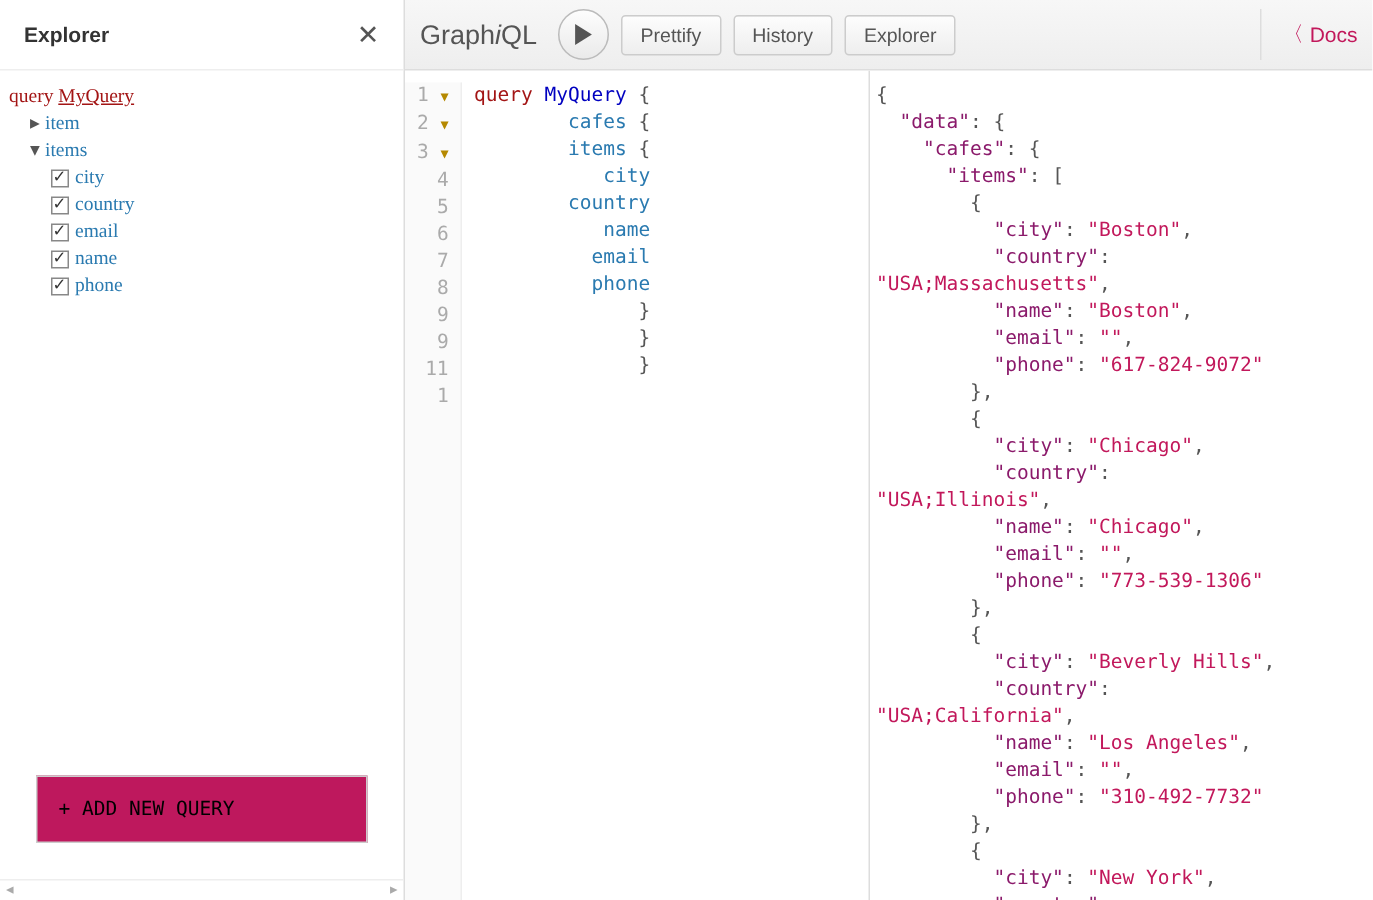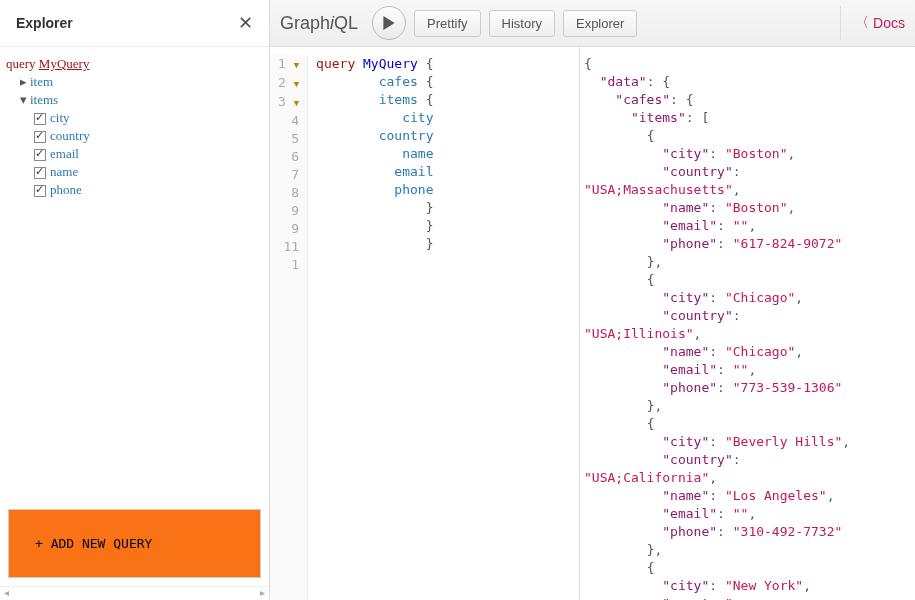--- a/index.html
+++ b/index.html
@@ -9,21 +9,21 @@
 .sidebar-title { font-weight: 600; font-size: 14px; }
 .close-x { font-size: 18px; cursor: pointer; color: #555; }
 .tree { padding: 8px 6px; font-family: Liberation Serif, serif; font-size: 13px; flex: 1; overflow-y: auto; }
 .tree-row { padding: 1px 0; white-space: nowrap; }
 .kw-query { color: #a31515; }
 .qname { color: #a31515; text-decoration: underline; }
 .arrow { display: inline-block; width: 10px; color: #555; }
 .field-label { color: #2a7ab0; cursor: pointer; }
 .chk { display: inline-block; width: 12px; height: 12px; border: 1px solid #888; margin-right: 4px; vertical-align: middle; position: relative; }
 .chk.checked::after { content: "✓"; position: absolute; top: -3px; left: 0; font-size: 11px; color: #333; }
-.add-btn { margin: 8px; padding: 26px; border: 1px solid #ccc; background: #f97316; font-family: monospace; font-size: 13px; text-align: left; cursor: pointer; }
+.add-btn { margin: 24px; padding: 14px; border: 1px solid #ccc; background: #be185d; font-family: monospace; font-size: 13px; text-align: left; cursor: pointer; }
 .hscroll { height: 14px; border-top: 1px solid #eee; display: flex; justify-content: space-between; padding: 0 4px; color: #aaa; font-size: 10px; }
 .main { flex: 1; display: flex; flex-direction: column; }
 .topbar { display: flex; align-items: center; padding: 6px 10px; border-bottom: 1px solid #ddd; background: linear-gradient(#f7f7f7,#eee); gap: 8px; }
 .logo { font-size: 18px; color: #555; margin-right: 6px; }
 .logo i { font-style: italic; }
 .play { width: 34px; height: 34px; border-radius: 50%; border: 1px solid #bbb; background: linear-gradient(#fdfdfd,#eaeaea); display: flex; align-items: center; justify-content: center; cursor: pointer; }
 .play svg { fill: #555; }
 .tbtn { padding: 5px 12px; border: 1px solid #ccc; background: linear-gradient(#fdfdfd,#eee); border-radius: 3px; color: #555; cursor: pointer; font-size: 13px; }
 .spacer { flex: 1; }
 .docs { color: #c2185b; font-size: 14px; display: flex; align-items: center; gap: 4px; border-left: 1px solid #ddd; padding-left: 14px; height: 34px; cursor: pointer; }

